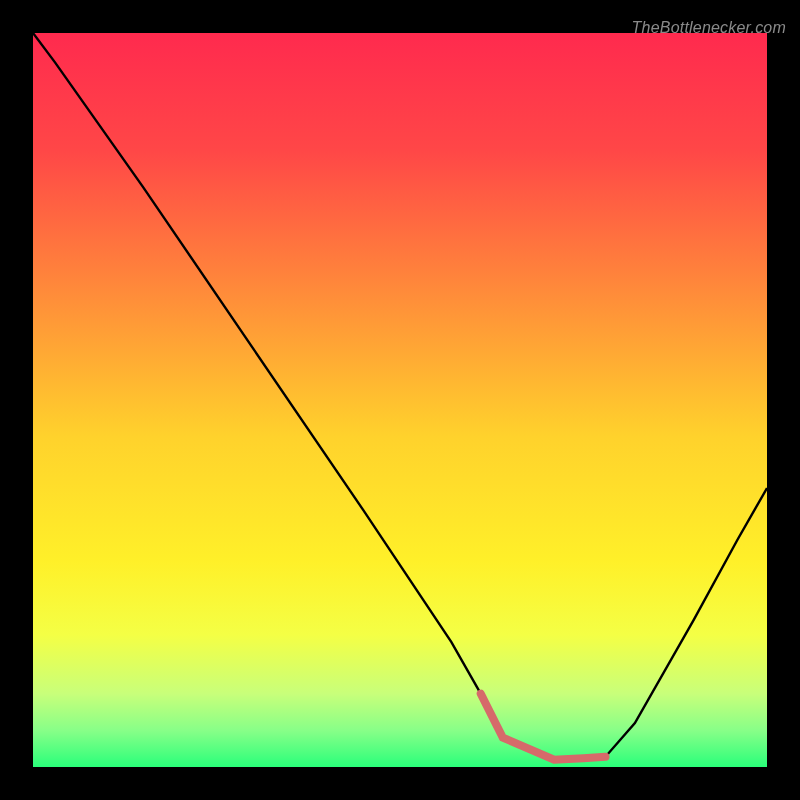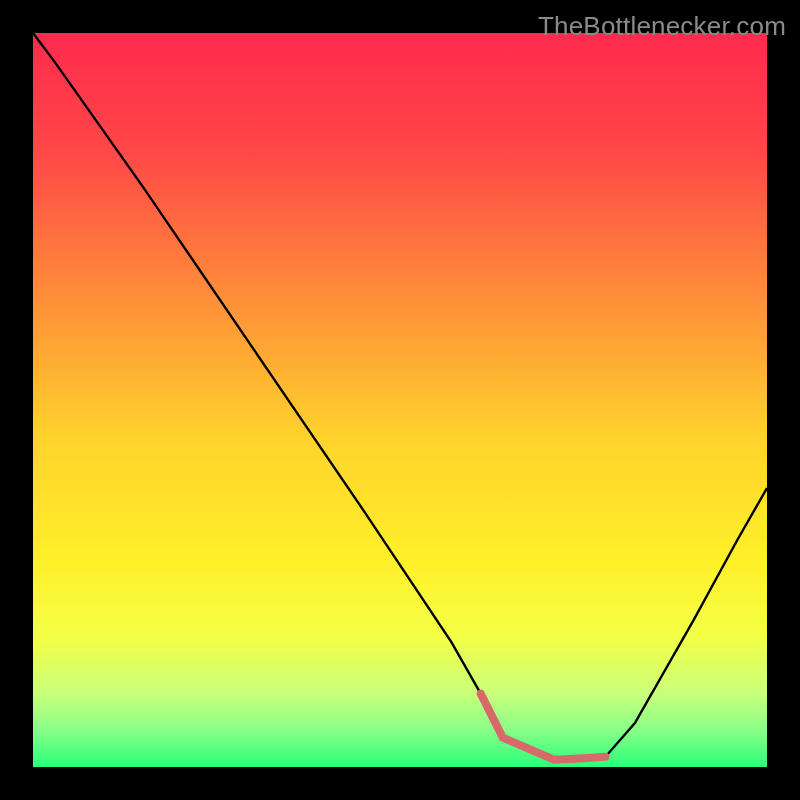--- a/index.html
+++ b/index.html
@@ -6,27 +6,28 @@
     margin: 0;
     padding: 0;
     width: 800px;
     height: 800px;
     background: #000;
     position: relative;
     font-family: Arial, Helvetica, sans-serif;
   }
   .watermark {
     position: absolute;
-    top: 11px;
+    top: 19px;
     right: 14px;
     color: #8a8a8a;
-    font-size: 26px;
+    font-size: 16px;
     font-weight: 500;
     letter-spacing: 0.2px;
     z-index: 10;
+    font-style: italic;
   }
   .plot-area {
     position: absolute;
     left: 33px;
     top: 33px;
     width: 734px;
     height: 734px;
     overflow: hidden;
   }
   .svg-chart {

